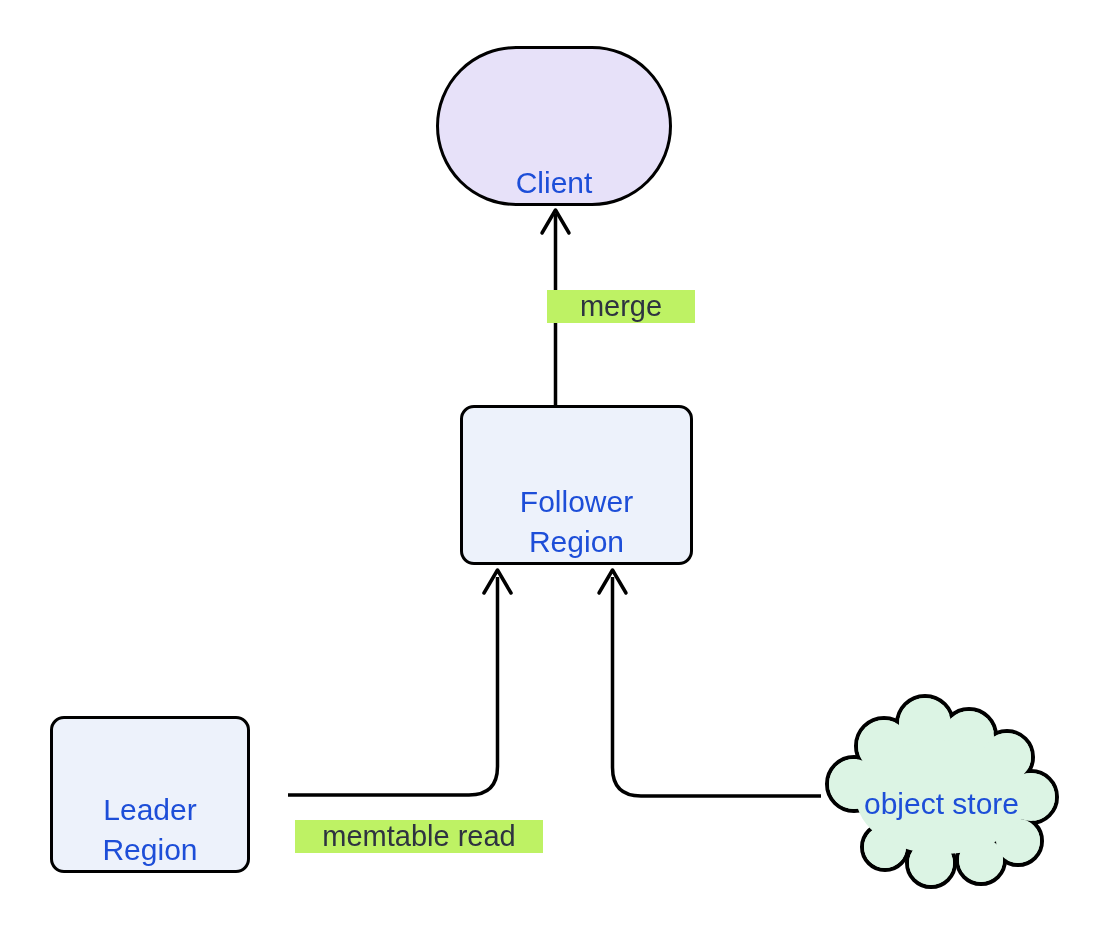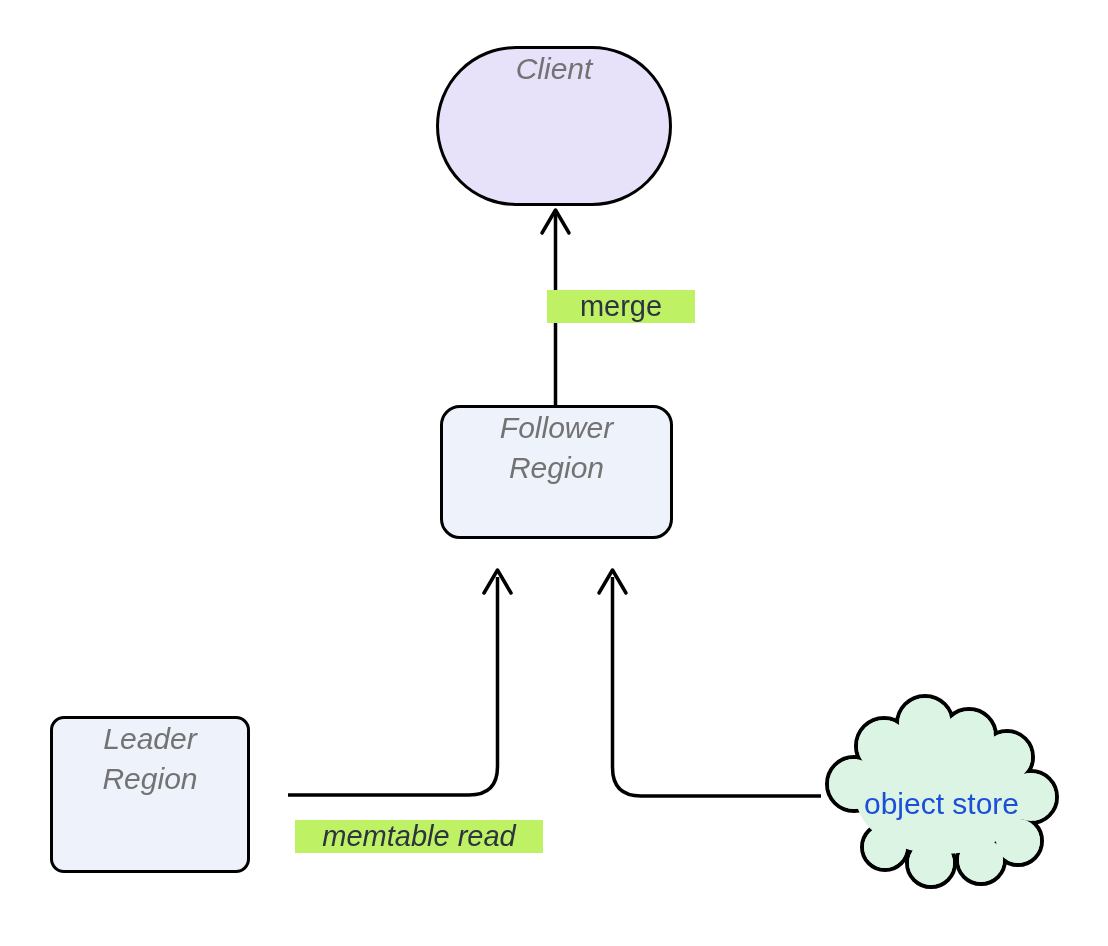--- a/index.html
+++ b/index.html
@@ -21,37 +21,36 @@
     width: 1108px;
     height: 946px;
   }
   .node {
     position: absolute;
     box-sizing: border-box;
     border: 3.5px solid #000000;
     display: flex;
     flex-direction: column;
     align-items: center;
-    justify-content: flex-start;
-    color: #737373;
+    justify-content: flex-end;
+    color: #1d4ed8;
     font-size: 30px;
     line-height: 40px;
     text-align: center;
-    font-style: italic;
   }
   .node-client {
     left: 436px; top: 46px;
     width: 236px; height: 160px;
     border-radius: 80px;
     background: #e7e1f9;
   }
   .node-follower {
-    left: 440px; top: 405px;
-    width: 233px; height: 134px;
-    border-radius: 20px;
+    left: 460px; top: 405px;
+    width: 233px; height: 160px;
+    border-radius: 14px;
     background: #edf2fb;
   }
   .node-leader {
     left: 50px; top: 716px;
     width: 200px; height: 157px;
     border-radius: 14px;
     background: #edf2fb;
   }
   .node-label-line { display: block; }
   .cloud-wrap {
@@ -78,21 +77,21 @@
   .edge-label {
     position: absolute;
     color: #2e3340;
     font-size: 29px;
     text-align: center;
     white-space: nowrap;
     background: #bef264;
     padding: 0 4px;
   }
   .label-merge    { left: 547px; top: 290px; width: 140px; }
-  .label-memtable { left: 295px; top: 820px; width: 240px; font-style: italic; }
+  .label-memtable { left: 295px; top: 820px; width: 240px; }
   .label-sst      { left: 572px; top: 821px; width: 240px; }
 </style>
 </head>
 <body>
 
 <div id="canvas">
 
   <svg id="edge-layer" width="1108" height="946" viewBox="0 0 1108 946" fill="none" stroke="#000000" stroke-width="3.5">
     <g>
       <path d="M555.5 405 L555.5 214"></path>

